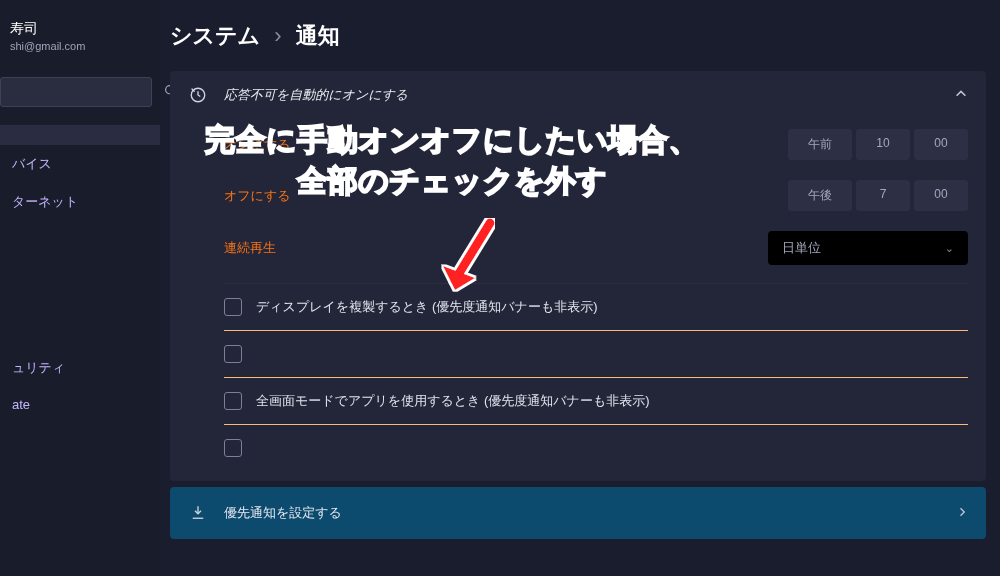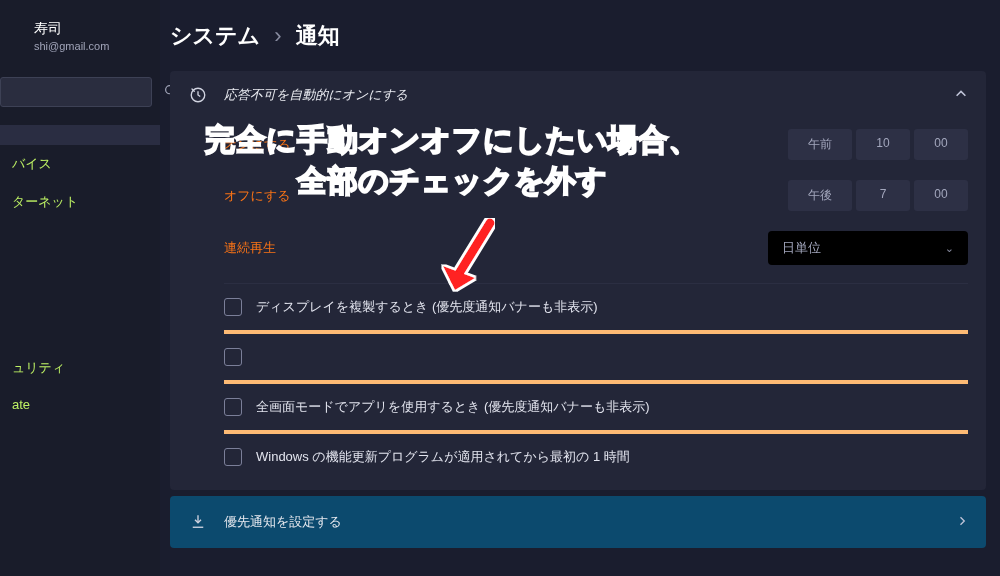--- a/index.html
+++ b/index.html
@@ -12,41 +12,41 @@
     overflow: hidden;
     position: relative;
   }
 
   .sidebar {
     position: absolute; left: 0; top: 0;
     width: 160px; height: 576px;
     background: #191c2a;
     padding-top: 20px;
   }
-  .user-block { padding: 0 10px 15px 10px; margin-left: 24px; }
+  .user-block { padding: 0 10px 15px 10px; }
   .user-name { font-size: 14px; color: #fff; }
   .user-email { font-size: 11px; color: #a0a4b8; margin-top: 2px; }
   .search-box {
     margin: 10px 8px 10px 0;
     background: #2a2d3f;
     border: 1px solid #3d4155;
     border-radius: 3px;
     height: 30px;
     display: flex; align-items: center;
     padding: 0 8px;
   }
   .search-box input {
     flex: 1; background: transparent; border: none; color: #fff;
     outline: none; font-size: 12px;
   }
   .search-icon { color: #a0a4b8; font-size: 13px; }
   .nav-list { margin-top: 18px; }
   .nav-item {
     padding: 10px 12px;
-    color: #bef264;
+    color: #c4b5fd;
     font-size: 13px;
     cursor: pointer;
   }
   .nav-item.active { background: #2a2d42; }
 
   .main {
     position: absolute; left: 170px; top: 21px; right: 14px;
   }
   .breadcrumb {
     font-size: 22px; font-weight: 600; color: #fff; margin-bottom: 20px;
@@ -84,21 +84,21 @@
     background: #000000; color: #a3a7bd; font-size: 13px;
     padding: 8px 14px; border-radius: 4px; min-width: 200px;
     display:flex; align-items:center; justify-content:space-between;
   }
   .select-wide .dd { color:#888ca0; font-size:11px; }
 
   .checklist { margin-top: 8px; border-top: 1px solid #2b2e42; }
   .check-row {
     display:flex; align-items:center;
     padding: 14px 0;
-    border-bottom: 4px solid #fdba74;
+    border-bottom: 1px solid #fdba74;
   }
   .check-row:last-child { border-bottom:none; }
   .checkbox {
     width: 18px; height: 18px;
     border: 1.5px solid #7b7f99;
     border-radius: 3px;
     margin-right: 14px;
   }
   .check-label { color: #e2e4ee; font-size: 13px; }
 
@@ -214,21 +214,20 @@
         </div>
         <div class="check-row">
           <span class="checkbox"></span>
         </div>
         <div class="check-row">
           <span class="checkbox"></span>
           <span class="check-label">全画面モードでアプリを使用するとき (優先度通知バナーも非表示)</span>
         </div>
         <div class="check-row">
           <span class="checkbox"></span>
-          <span class="check-label">Windows の機能更新プログラムが適用されてから最初の 1 時間</span>
         </div>
       </div>
     </div>
   </div>
 
   <div class="card2-header">
     <span class="hicon">
       <svg width="18" height="18" viewBox="0 0 24 24" fill="none" stroke="currentColor" stroke-width="1.8">
           <path d="M12 3v10"></path>
           <path d="M8 9l4 4 4-4"></path>

